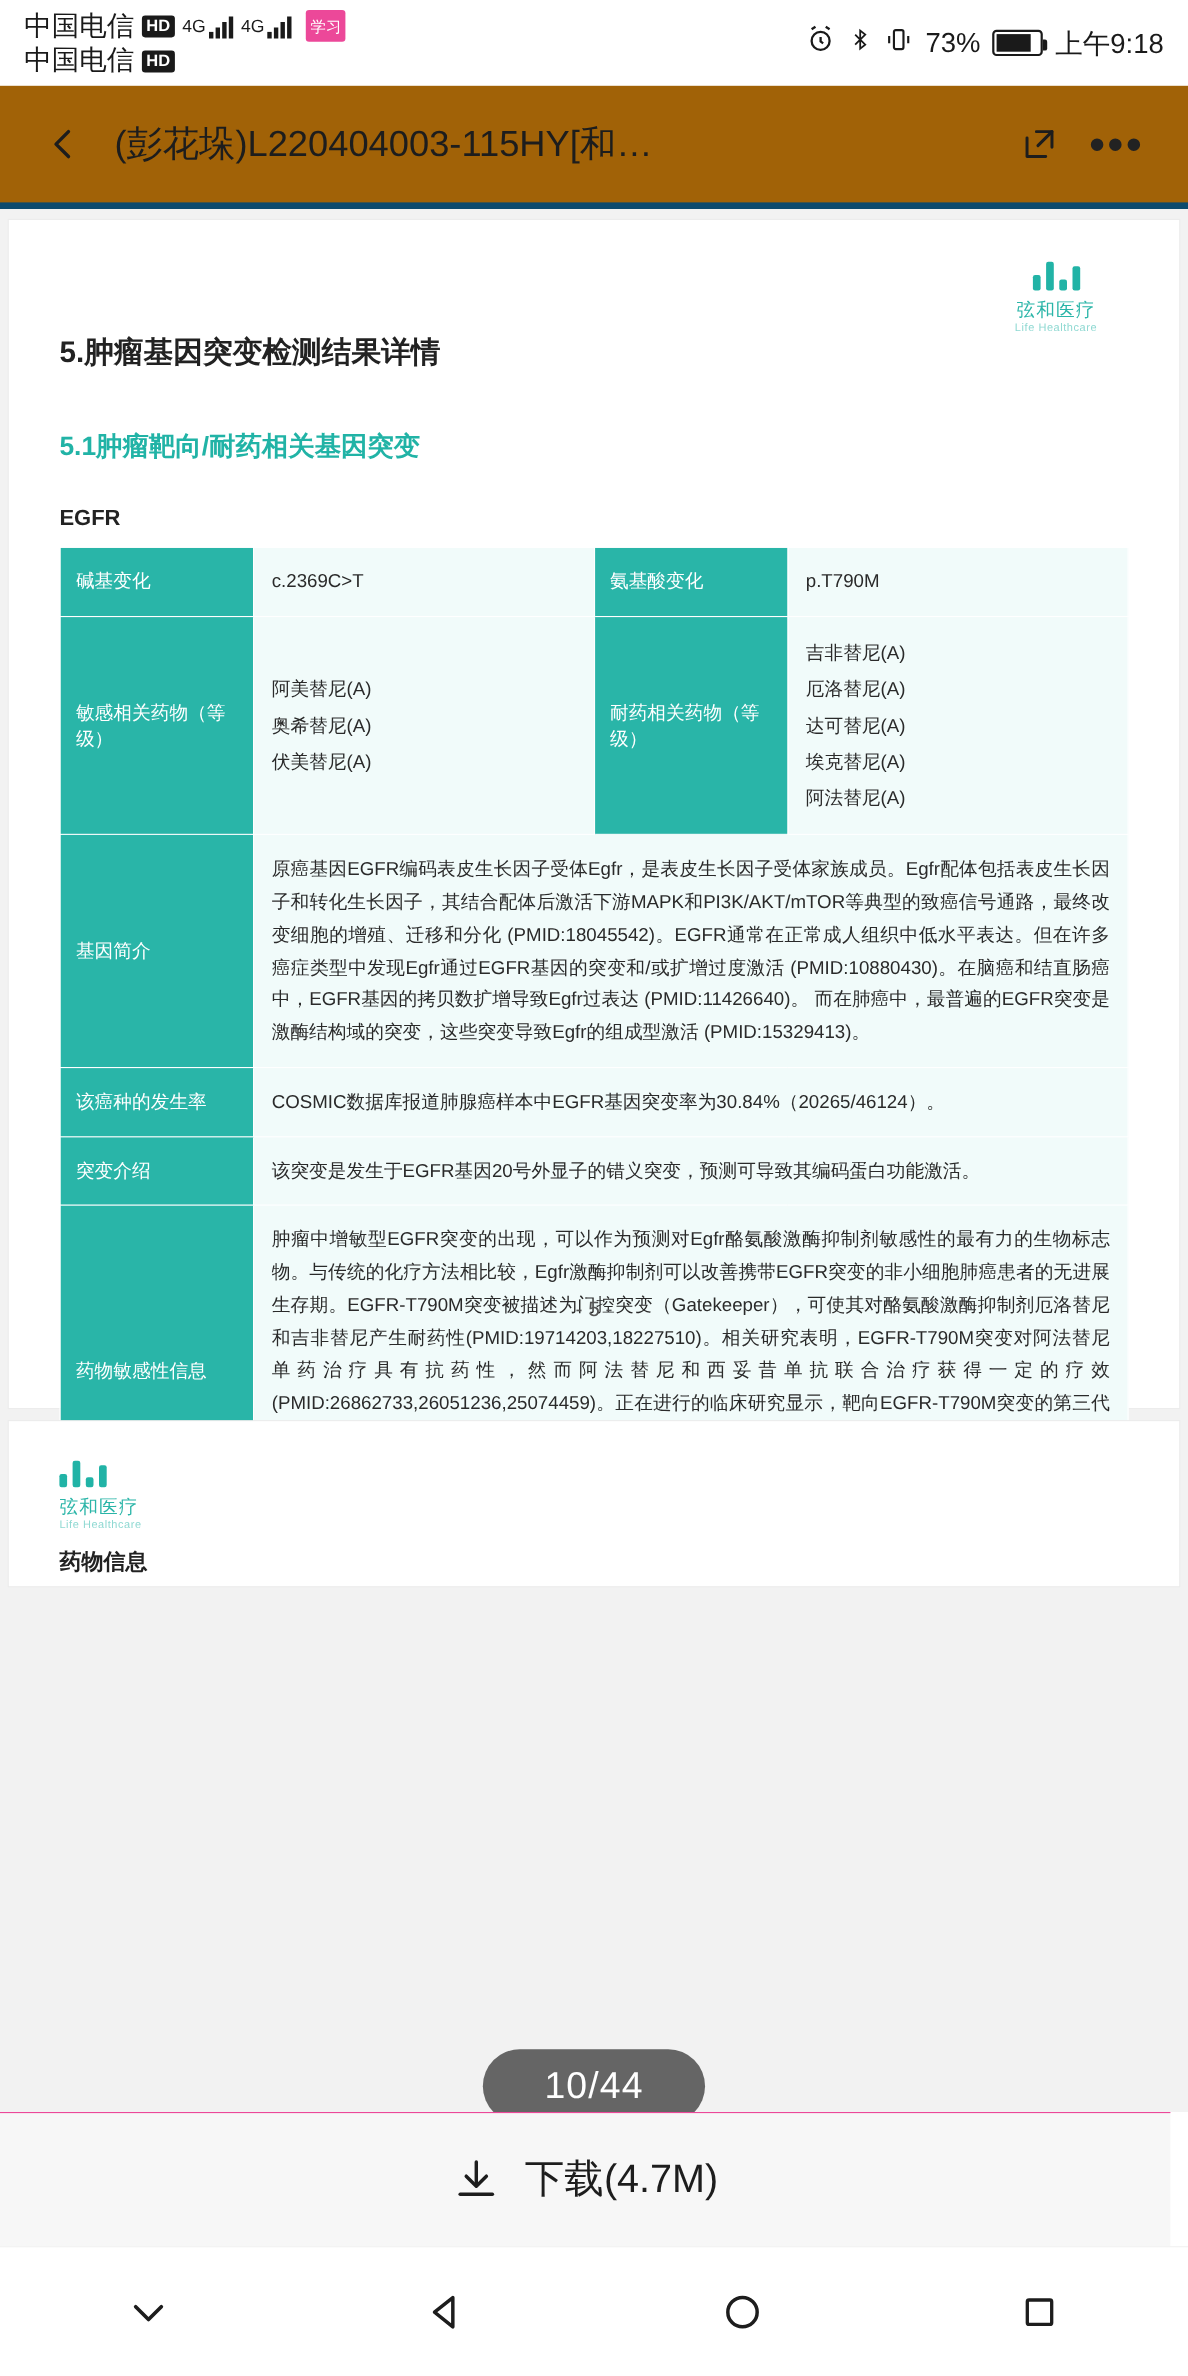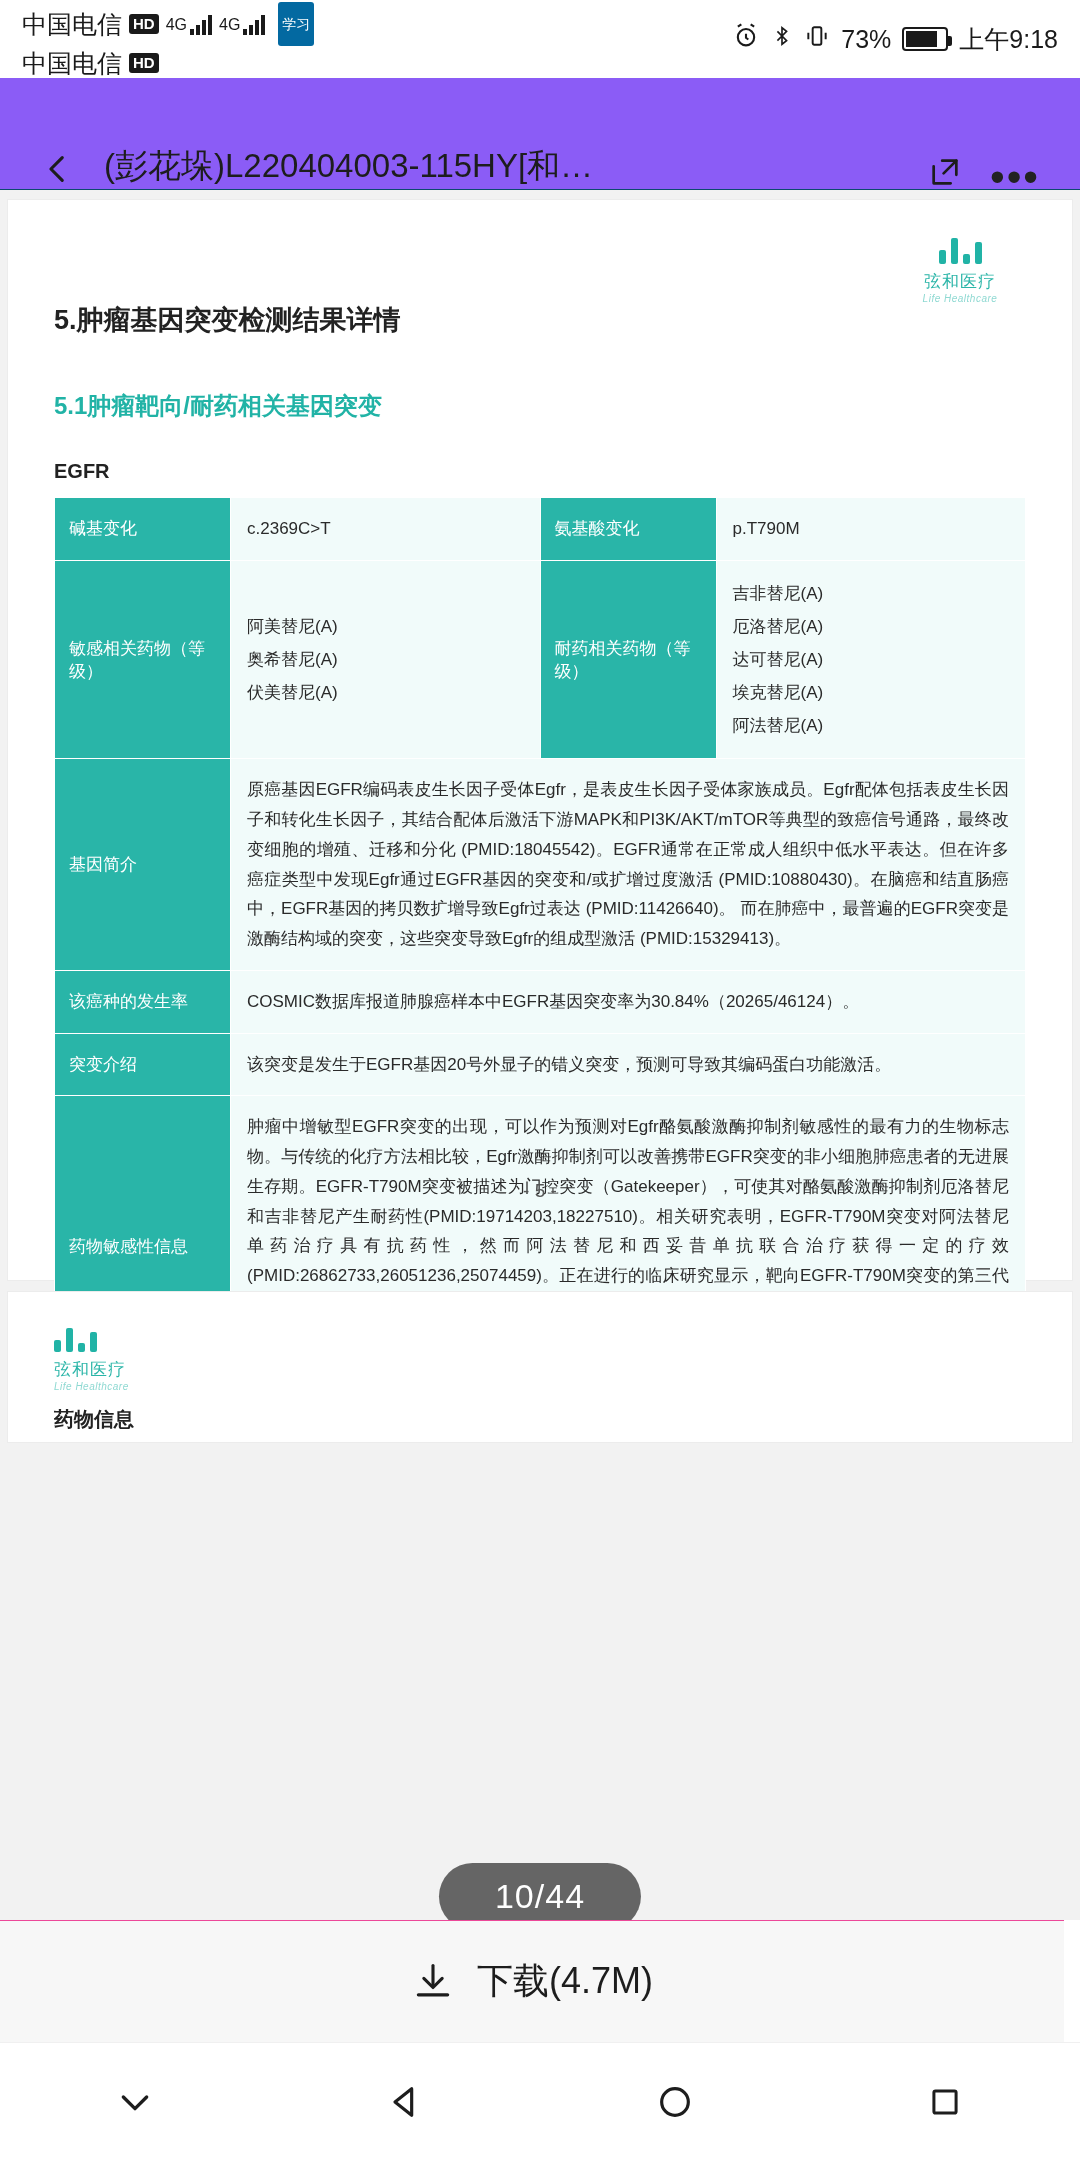--- a/index.html
+++ b/index.html
@@ -32,43 +32,43 @@
   }
   .sig-group { display: flex; align-items: flex-end; gap: 3px; }
   .sig-label { font-size: 16px; line-height: 1; margin-bottom: 2px; }
   .bars { display: flex; align-items: flex-end; gap: 2px; height: 22px; }
   .bars i { width: 4px; background: #1a1a1a; display: block; }
   .bars i:nth-child(1){height:6px}
   .bars i:nth-child(2){height:10px}
   .bars i:nth-child(3){height:15px}
   .bars i:nth-child(4){height:20px}
   .red-icon {
-    width: 36px; height: 44px; background: #0369a1; border-radius: 3px;
+    width: 36px; height: 29px; background: #ec4899; border-radius: 3px;
     display: inline-flex; align-items: center; justify-content: center;
     color: #fff; font-size: 14px; margin-left: 6px;
   }
   .status-right { display: flex; align-items: center; gap: 11px; font-size: 25px; }
   .battery {
     width: 46px; height: 24px; border: 2px solid #1a1a1a; border-radius: 4px;
     position: relative; display: inline-block;
   }
   .battery::after {
     content: ""; position: absolute; right: -6px; top: 7px;
     width: 4px; height: 10px; background: #1a1a1a; border-radius: 0 2px 2px 0;
   }
   .battery i { position: absolute; left: 2px; top: 2px; bottom: 2px; width: 72%; background: #1a1a1a; display:block;}
 
   
   .title-bar {
     height: 112px;
     display: flex;
-    align-items: flex-end;
+    align-items: center;
     padding: 0 30px;
-    background: #8b5cf6;
-    border-bottom: 1px solid #0c4a6e;
+    background: #a16207;
+    border-bottom: 6px solid #0c4a6e;
   }
   .back-btn { width: 56px; display: flex; align-items: center; justify-content: center; }
   .doc-title {
     flex: 1;
     font-size: 33px;
     color: #1d1d1d;
     margin-left: 18px;
     white-space: nowrap;
     overflow: hidden;
     text-overflow: ellipsis;
@@ -90,21 +90,21 @@
     height: 1080px;
     padding: 40px 46px 0 46px;
     box-shadow: 0 0 0 1px #ececec;
   }
   .logo {
     position: absolute; top: 30px; right: 52px; text-align: center; width: 120px;
   }
   .logo-dots { display:flex; justify-content:center; gap:5px; align-items:flex-end; height: 34px;}
   .logo-dots span { display:block; width:7px; background:#21b3a6; border-radius:2px;}
   .logo-cn { font-size: 17px; color:#2ab5a8; margin-top:6px; letter-spacing:1px;}
-  .logo-en { font-size: 10px; color:#8fd9d2; letter-spacing:0.5px;font-style:italic;}
+  .logo-en { font-size: 10px; color:#8fd9d2; letter-spacing:0.5px;}
 
   .sec-title { font-size: 27px; font-weight: bold; color:#222; margin-top: 62px; }
   .sub-title { font-size: 24px; font-weight: bold; color:#21b3a6; margin-top: 52px; }
   .gene-name { font-size: 20px; font-weight: bold; color:#222; margin-top: 38px; }
 
   table.report {
     width: 100%;
     border-collapse: collapse;
     margin-top: 14px;
     font-size: 17px;

